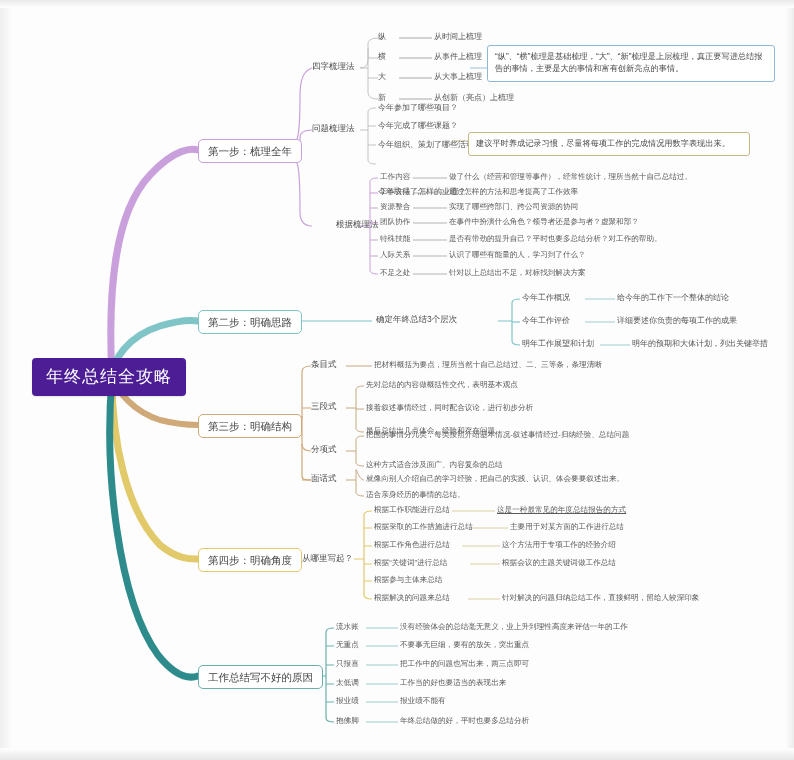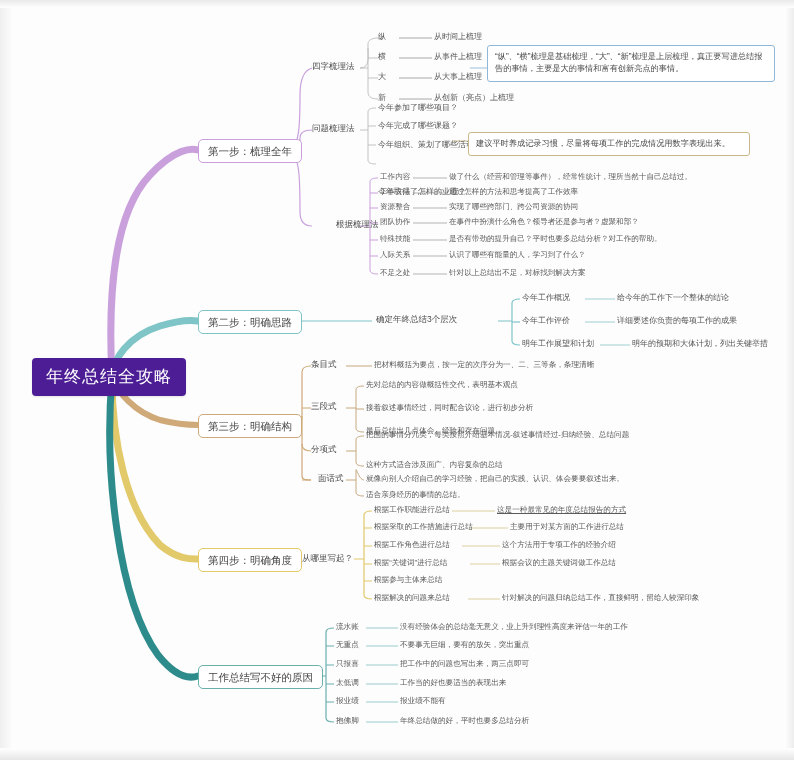--- a/index.html
+++ b/index.html
@@ -201,32 +201,32 @@
   <div class="node lbl" style="left:376px;top:315px;">确定年终总结3个层次</div>
   <div class="node lbl2" style="left:522px;top:293px;">今年工作概况</div>
   <div class="node lbl2" style="left:617px;top:293px;">给今年的工作下一个整体的结论</div>
   <div class="node lbl2" style="left:522px;top:316px;">今年工作评价</div>
   <div class="node lbl2" style="left:617px;top:316px;">详细要述你负责的每项工作的成果</div>
   <div class="node lbl2" style="left:522px;top:339px;">明年工作展望和计划</div>
   <div class="node lbl2" style="left:632px;top:339px;">明年的预期和大体计划，列出关键举措</div>
 
   <div class="node step brown" style="left:198px;top:414px;">第三步：明确结构</div>
   <div class="node lbl" style="left:311px;top:360px;">条目式</div>
-  <div class="node lbl3" style="left:374px;top:361px;">把材料概括为要点，按一定的次序分为一、二、三等条，条理清晰</div>
+  <div class="node lbl3" style="left:374px;top:361px;">把材料概括为要点，理所当然十自己总结过、二、三等条，条理清晰</div>
 
   <div class="node lbl" style="left:311px;top:402px;text-align:right;">三段式</div>
   <div class="node lbl3" style="left:366px;top:381px;">先对总结的内容做概括性交代，表明基本观点</div>
   <div class="node lbl3" style="left:366px;top:404px;">接着叙述事情经过，同时配合议论，进行初步分析</div>
   <div class="node lbl3" style="left:366px;top:427px;">最后总结出几点体会、经验和存在问题</div>
 
   <div class="node lbl" style="left:311px;top:445px;">分项式</div>
   <div class="node lbl3" style="left:366px;top:431px;">把围的事情分几类，每类按照介绍基本情况-叙述事情经过-归纳经验、总结问题</div>
   <div class="node lbl3" style="left:366px;top:461px;">这种方式适合涉及面广、内容复杂的总结</div>
 
-  <div class="node lbl" style="left:318px;top:474px;">面话式</div>
+  <div class="node lbl" style="left:303px;top:474px;padding-left:8px;">面话式</div>
   <div class="node lbl3" style="left:366px;top:475px;">就像向别人介绍自己的学习经验，把自己的实践、认识、体会要要叙述出来。</div>
   <div class="node lbl3" style="left:366px;top:491px;">适合亲身经历的事情的总结。</div>
 
   <div class="node step gold" style="left:198px;top:548px;">第四步：明确角度</div>
   <div class="node lbl" style="left:302px;top:554px;">从哪里写起？</div>
   <div class="node lbl3" style="left:374px;top:506px;">根据工作职能进行总结</div>
   <div class="node lbl3" style="left:497px;top:506px;text-decoration:underline;">这是一种最常见的年度总结报告的方式</div>
   <div class="node lbl3" style="left:374px;top:523px;">根据采取的工作措施进行总结</div>
   <div class="node lbl3" style="left:510px;top:523px;">主要用于对某方面的工作进行总结</div>
   <div class="node lbl3" style="left:374px;top:541px;">根据工作角色进行总结</div>

